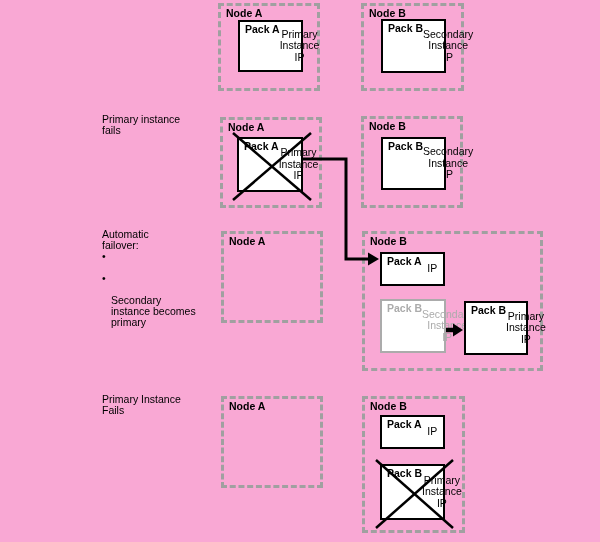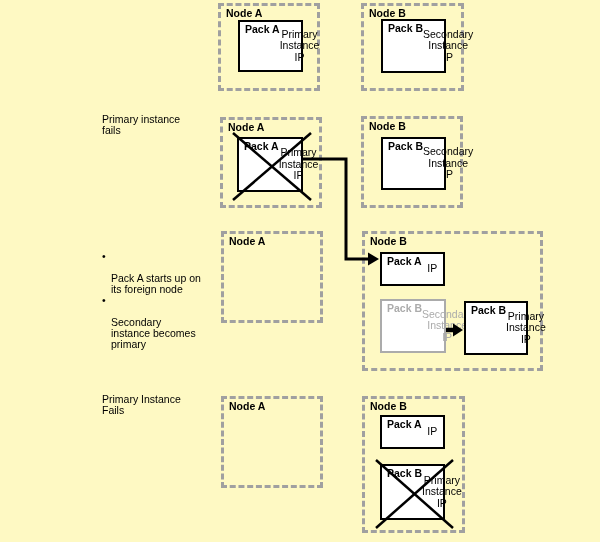--- a/index.html
+++ b/index.html
@@ -1,17 +1,17 @@
 <!DOCTYPE html>
 <html><head>
 <meta charset="utf-8">
 <style>
   html,body{margin:0;padding:0;background:#ffffff;}
   .canvas{
-    position:relative;width:600px;height:542px;background:#fef9c3;
+    position:relative;width:600px;height:542px;background:#f9a8d4;
     font-family:"Liberation Sans",sans-serif;color:#000;
     font-size:10.5px;line-height:11px;overflow:hidden;
   }
   .node{position:absolute;border:3px dashed #a0a0a0;box-sizing:border-box;background:transparent;}
   .node-title{position:absolute;top:2px;left:5px;font-weight:bold;white-space:nowrap;}
   .pack{
     position:absolute;box-sizing:border-box;border:2px solid #000;background:#fff;
     display:flex;flex-direction:row;
   }
   .pack-title{font-weight:bold;padding:2px 0 0 5px;white-space:nowrap;}
@@ -71,25 +71,25 @@
   <div class="node" style="left:361px;top:116px;width:102px;height:92px;">
     <div class="node-title">Node B</div>
     <div class="pack" style="left:17px;top:18px;width:65px;height:53px;">
       <div class="pack-title">Pack B</div>
       <div class="pack-body">Secondary
 Instance
 IP</div>
     </div>
   </div>
 
+  <div class="side-label" style="left:102px;top:229px;">Automatic
+failover:</div>
   <div class="bullets" style="left:102px;top:251px;">
     <div class="bullet-item">
       <span class="bullet-dot">•</span>
-      <span>Pack A starts up on
-its foreign node</span>
     </div>
     <div class="bullet-item">
       <span class="bullet-dot">•</span>
       <span>Secondary
 instance becomes
 primary</span>
     </div>
   </div>
 
   <div class="node" style="left:221px;top:231px;width:102px;height:92px;">

